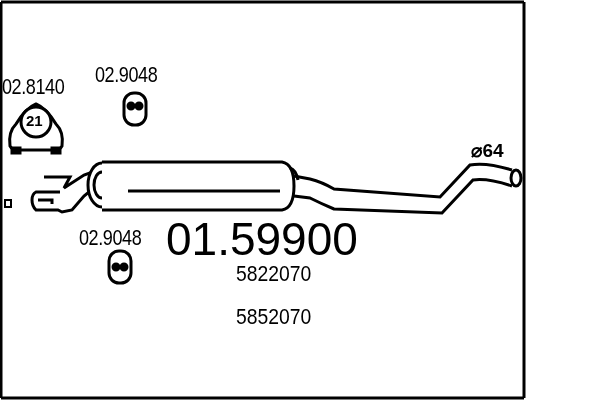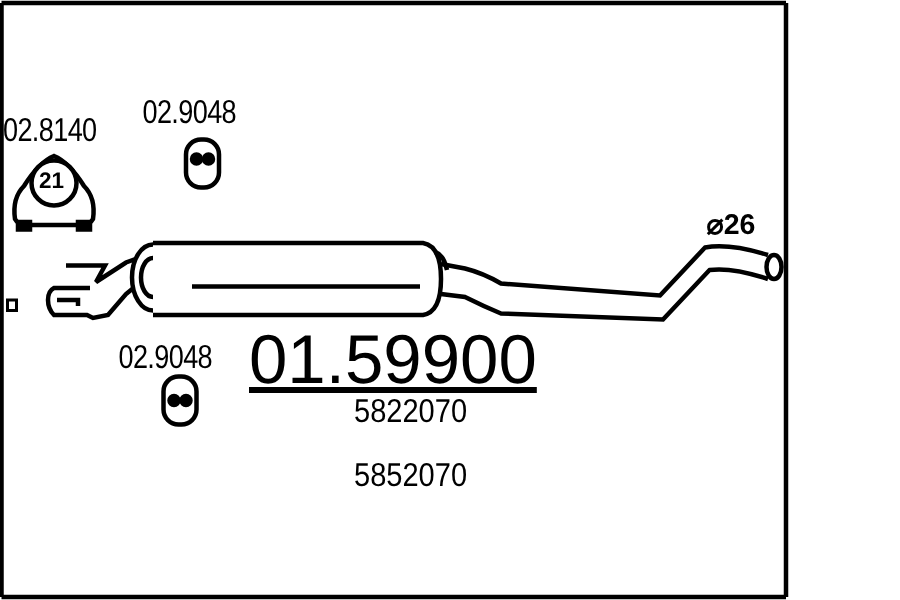--- a/index.html
+++ b/index.html
@@ -63,18 +63,18 @@
       <path d="M294,196 L310,198 Q322,204 334,209 L442,213 L473,180 Q488,178 512,186"></path>
       <ellipse cx="516" cy="178" rx="5" ry="8" fill="#fff"></ellipse>
     </g>
   </svg>
 
   <div class="lbl small" style="left:2px;top:76px;">02.8140</div>
   <div class="lbl" style="left:26px;top:113px;font-size:15px;font-weight:bold;">21</div>
   <div class="lbl small" style="left:95px;top:64px;">02.9048</div>
   <div class="lbl small" style="left:79px;top:227px;">02.9048</div>
 
-  <div class="lbl main" style="left:166px;top:216px;text-decoration:underline;">01.59900</div>
+  <div class="lbl main" style="left:166px;top:216px;">01.59900</div>
   <div class="lbl oe" style="left:236px;top:263px;">5822070</div>
   <div class="lbl oe" style="left:236px;top:306px;">5852070</div>
 
-  <div class="lbl dia" style="left:471px;top:141px;">⌀26</div>
+  <div class="lbl dia" style="left:471px;top:141px;">⌀64</div>
 </div>
 
 </body></html>

